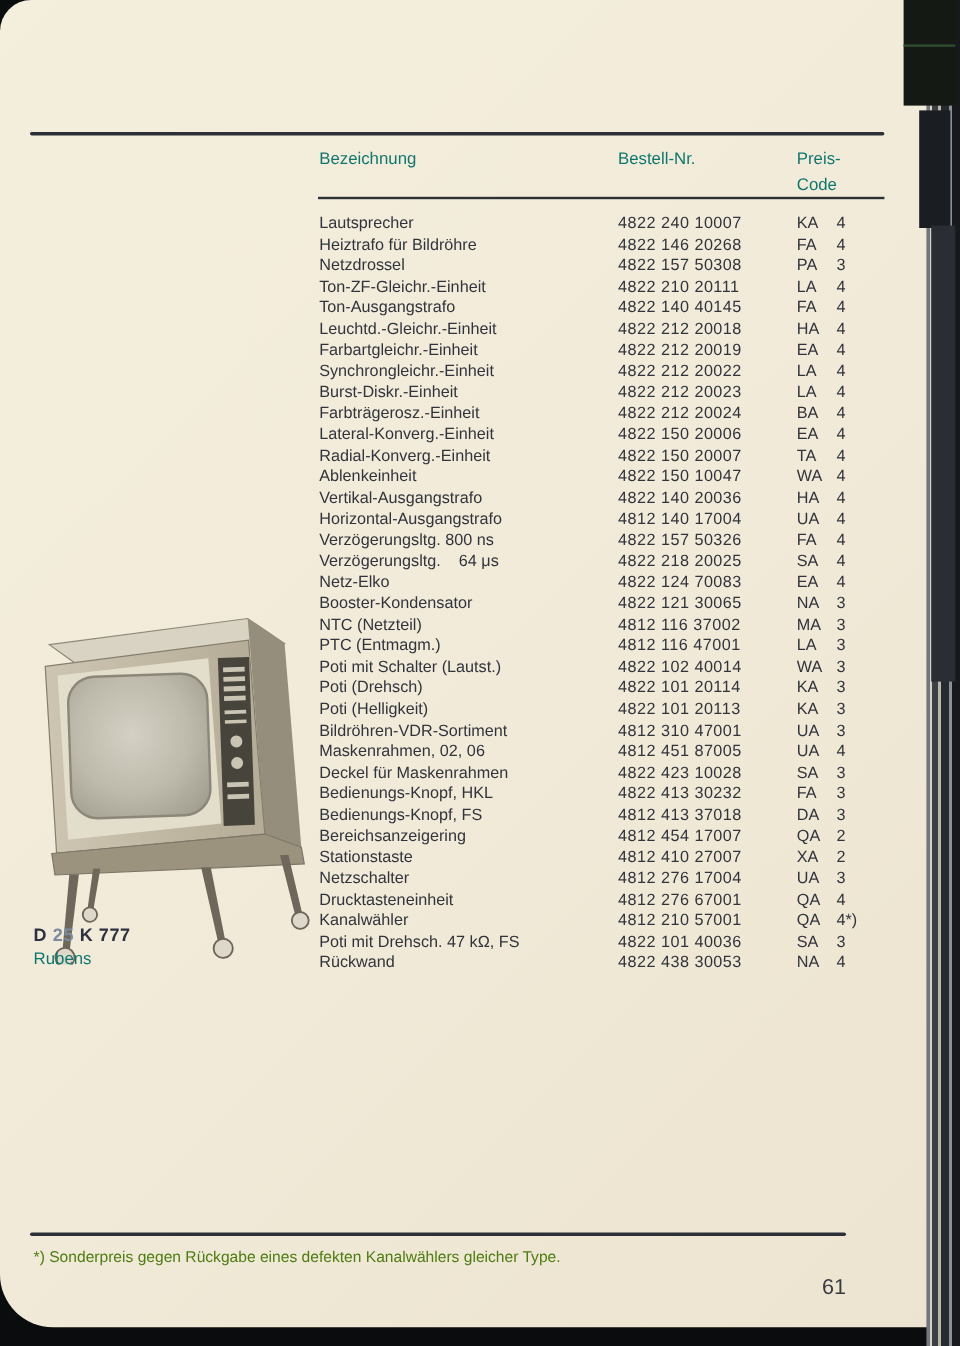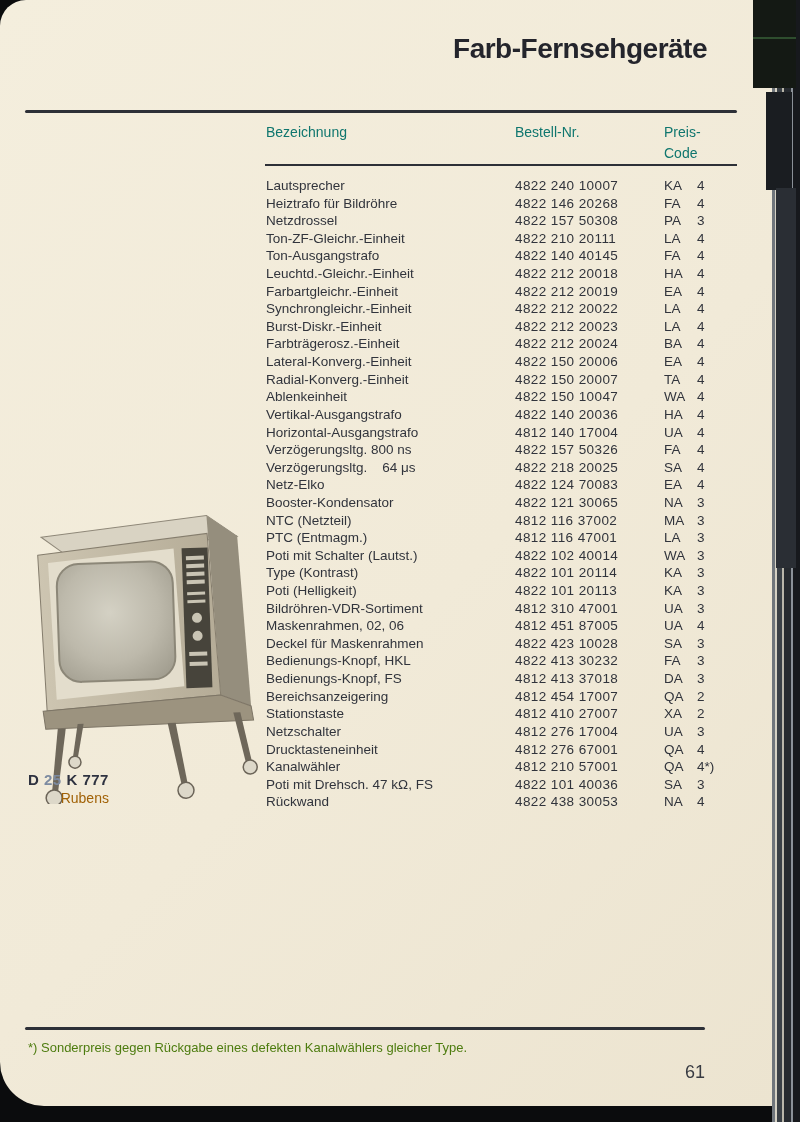--- a/index.html
+++ b/index.html
@@ -43,42 +43,41 @@
   .c-order{left:515px;letter-spacing:0.4px;}
   .c-code{left:664px;}
   .c-num{left:697px;}
 
   
   .photo{position:absolute;left:15px;top:498px;width:245px;height:306px;}
   
   .model{position:absolute;left:28px;top:771px;}
   .model-code{font-size:15px;font-weight:bold;letter-spacing:0.5px;color:#2e3240;}
   .model-code .lt{color:#7d8ba1;}
-  .model-name{font-size:14px;color:#a16207;margin-top:2px;text-align:right;}
+  .model-name{font-size:14px;color:#0f766e;margin-top:2px;}
 
   
   .footnote{position:absolute;left:28px;top:1040px;font-size:13px;color:#4d7c0f;}
   .folio{position:absolute;left:685px;top:1062px;font-size:18px;color:#383b42;}
 </style>
 </head>
 <body>
 
 <div class="stage">
 
   <div class="page"></div>
 
   <div class="edge-strips"></div>
   <div class="edge-wedge1"></div>
   <div class="edge-wedge2"></div>
   <div class="index-tab">
     <div class="tab-line"></div>
   </div>
 
   <div class="head-block">
-    <div class="title">Farb-Fernsehgeräte</div>
   </div>
 
   <div class="rule rule-top"></div>
 
   <div class="th th-name">Bezeichnung</div>
   <div class="th th-order">Bestell-Nr.</div>
   <div class="th th-price1">Preis-</div>
   <div class="th th-price2">Code</div>
 
   <div class="rule rule-head"></div>
@@ -210,21 +209,21 @@
         <span class="c-code">LA</span>
         <span class="c-num">3</span>
       </div>
       <div class="t-row">
         <span class="c-name">Poti mit Schalter (Lautst.)</span>
         <span class="c-order">4822 102 40014</span>
         <span class="c-code">WA</span>
         <span class="c-num">3</span>
       </div>
       <div class="t-row">
-        <span class="c-name">Type (Kontrast)</span>
+        <span class="c-name">Poti (Drehsch)</span>
         <span class="c-order">4822 101 20114</span>
         <span class="c-code">KA</span>
         <span class="c-num">3</span>
       </div>
       <div class="t-row">
         <span class="c-name">Poti (Helligkeit)</span>
         <span class="c-order">4822 101 20113</span>
         <span class="c-code">KA</span>
         <span class="c-num">3</span>
       </div>

